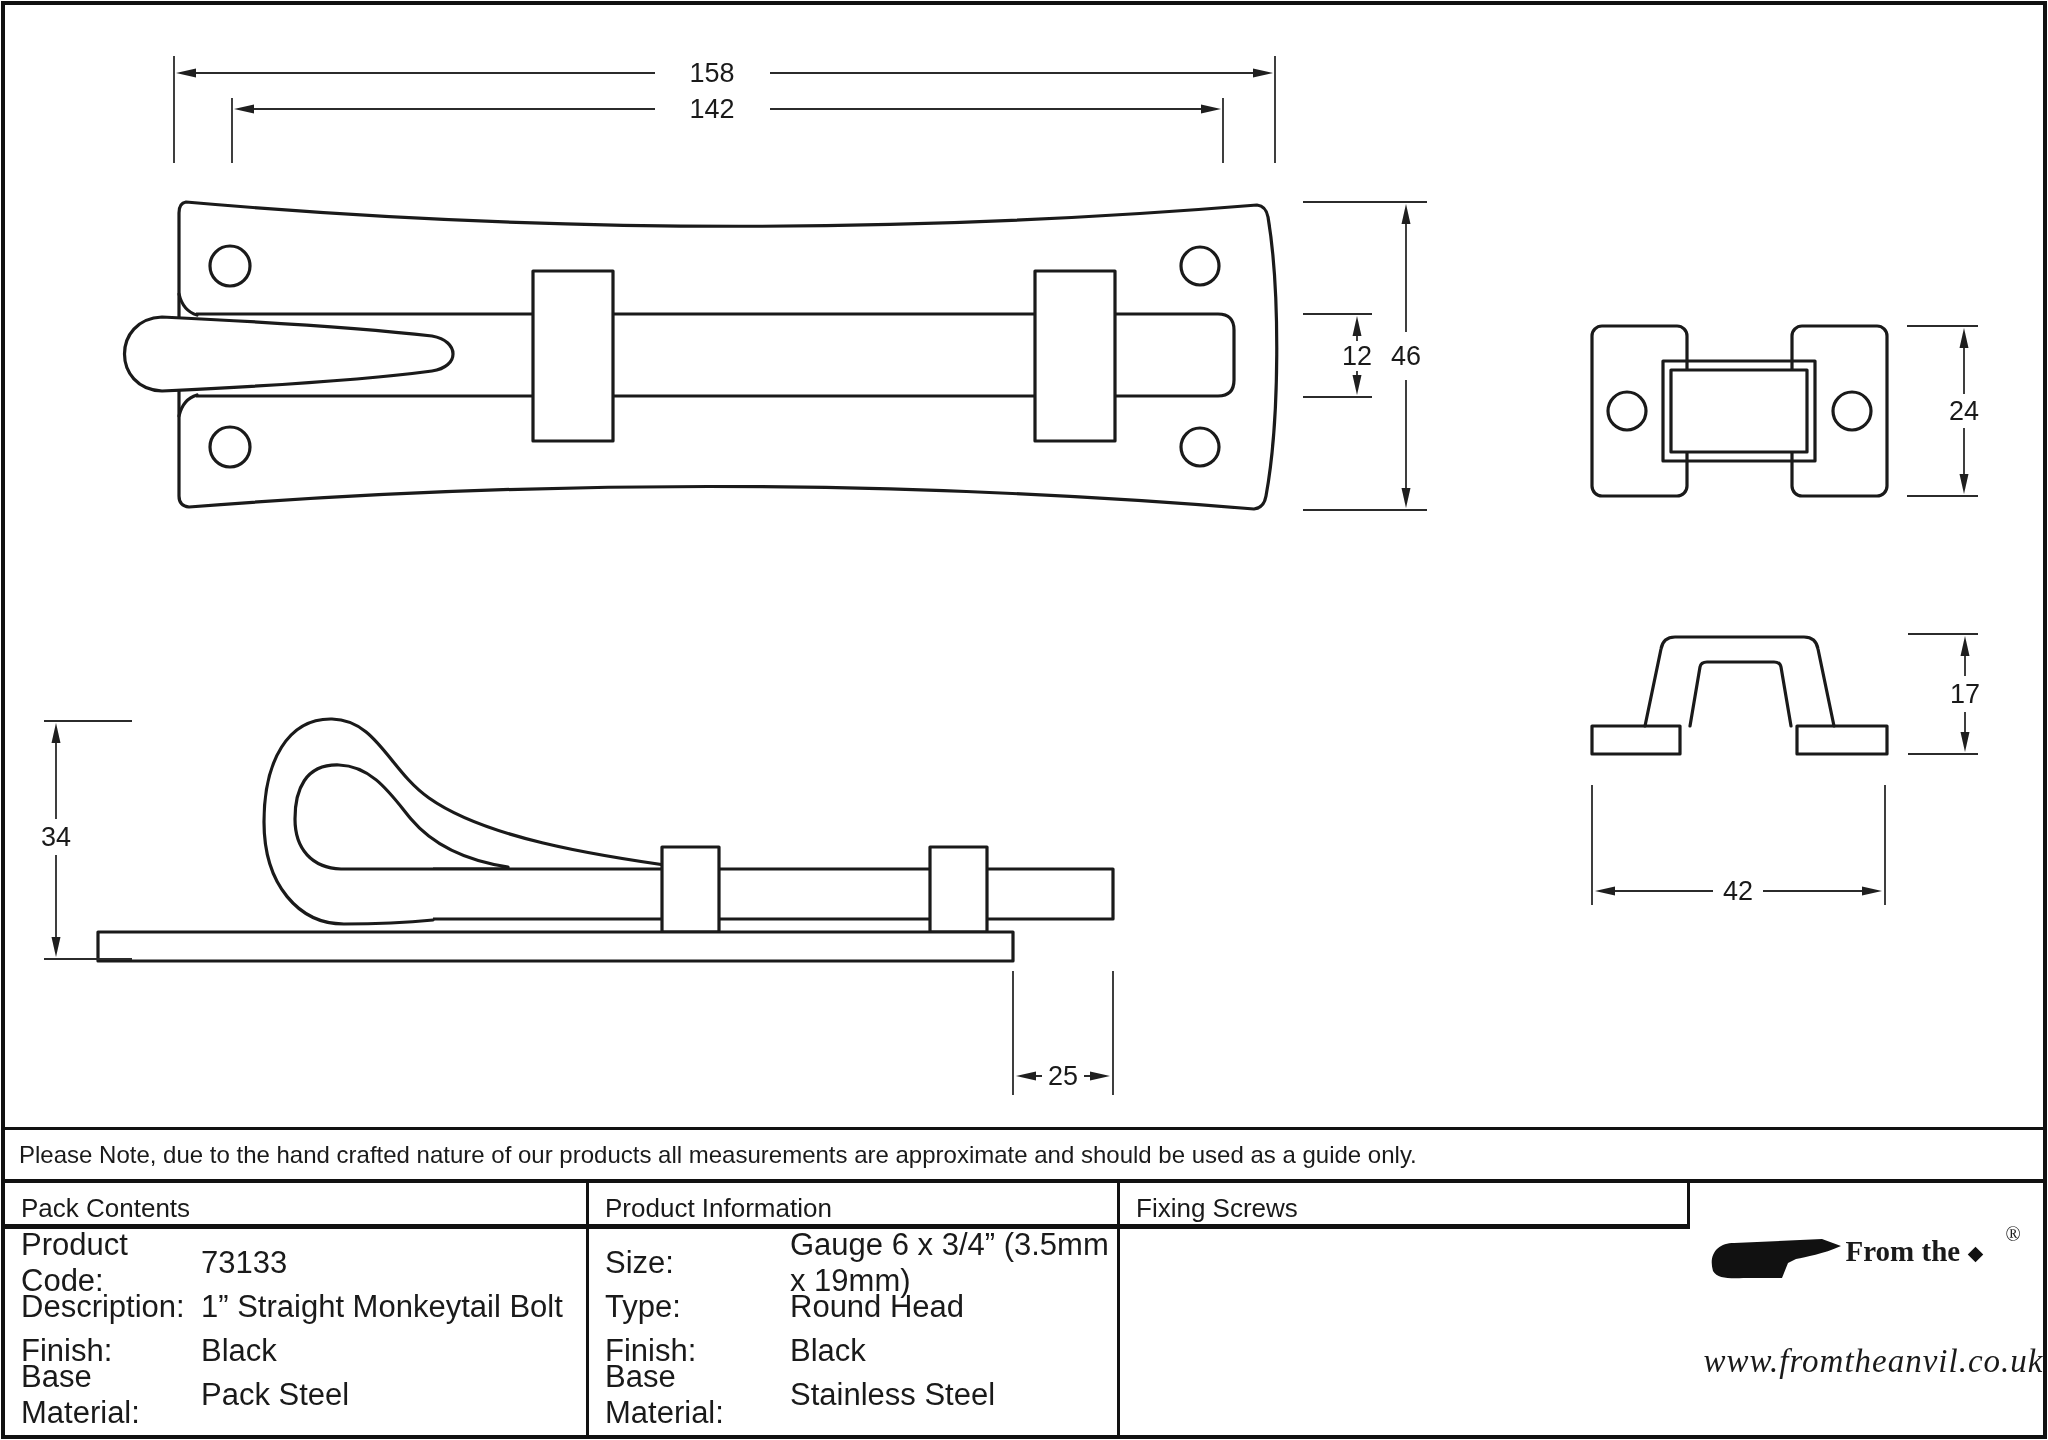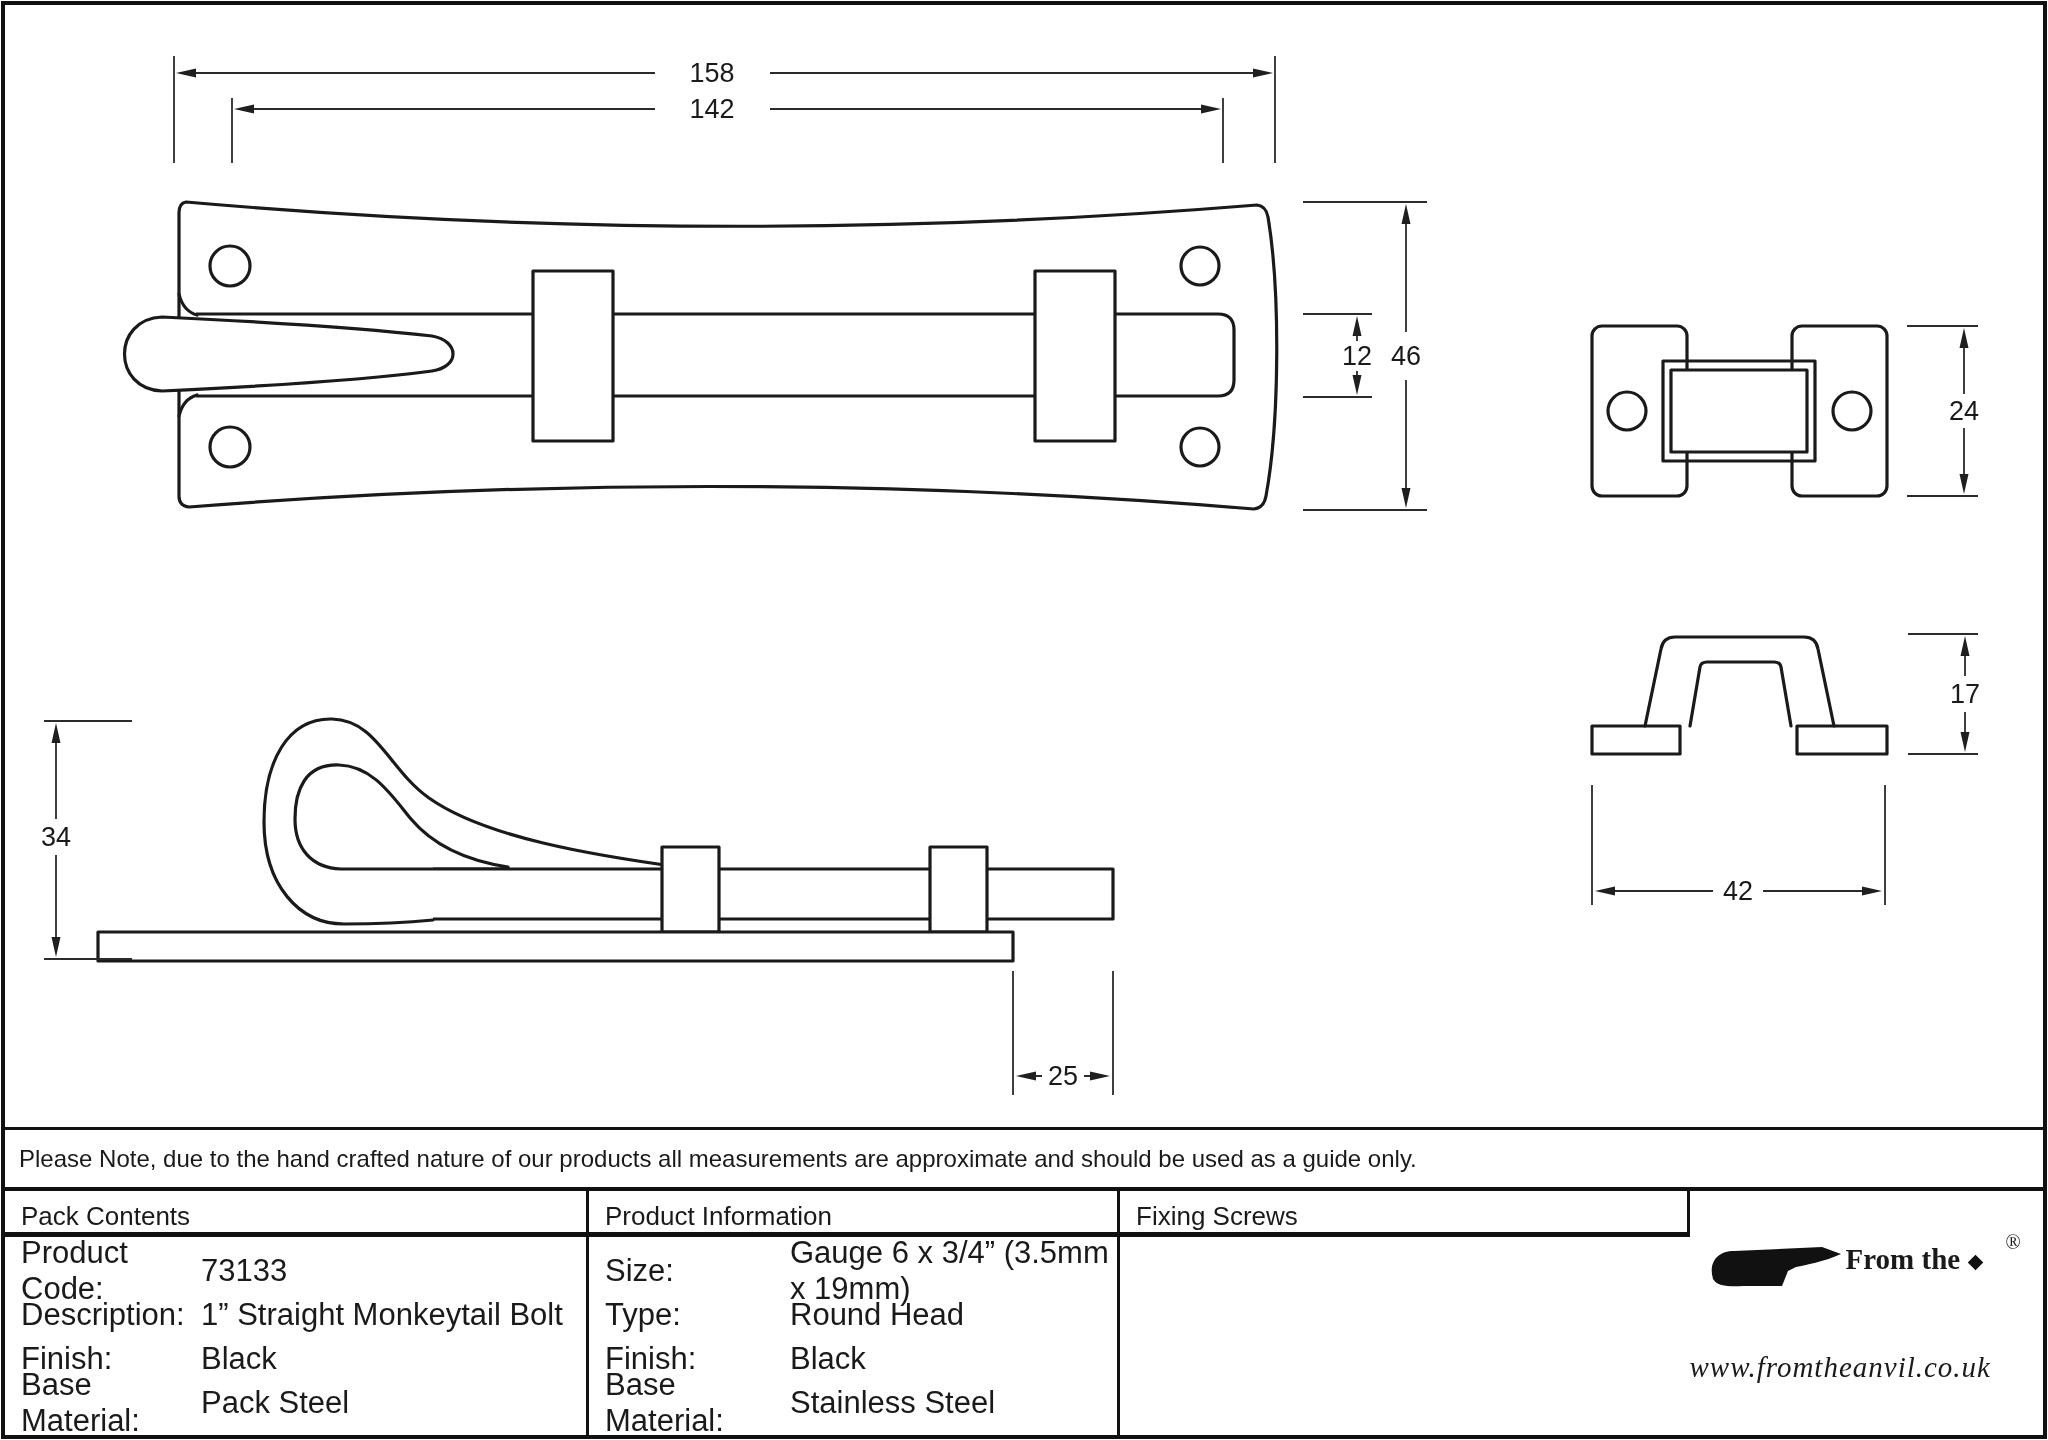--- a/index.html
+++ b/index.html
@@ -4,36 +4,36 @@
 <style>
   html,body{margin:0;padding:0;background:#fff;}
   body{width:2048px;height:1440px;position:relative;font-family:"Liberation Sans",sans-serif;color:#1a1a1a;}
   .sheet{position:absolute;left:1px;top:1px;right:1px;bottom:1px;border:4px solid #111;display:flex;flex-direction:column;}
   .drawing{display:block;width:100%;height:1122px;flex:0 0 auto;}
   .part{fill:#fff;stroke:#1a1a1a;stroke-width:3.2;stroke-linejoin:round;}
   .ln{fill:none;stroke:#1a1a1a;stroke-width:3.2;stroke-linejoin:round;stroke-linecap:round;}
   .dim{fill:none;stroke:#2b2b2b;stroke-width:1.8;}
   .ah{fill:#1f1f1f;stroke:none;}
   .dimtext{font-family:"Liberation Sans",sans-serif;font-size:27px;fill:#1a1a1a;text-anchor:middle;}
-  .note-bar{flex:0 0 auto;height:64px;border-top:3px solid #111;border-bottom:4px solid #111;display:flex;align-items:center;padding-left:14px;font-size:24px;box-sizing:border-box;}
+  .note-bar{flex:0 0 auto;height:56px;border-top:3px solid #111;border-bottom:4px solid #111;display:flex;align-items:center;padding-left:14px;font-size:24px;box-sizing:border-box;}
   .info-table{flex:1 1 auto;display:grid;grid-template-columns:584px 531px 570px 1fr;grid-template-rows:46px 1fr;}
   .th{border-right:3px solid #111;border-bottom:5px solid #111;font-size:26px;padding:10px 0 0 16px;}
   .td{border-right:3px solid #111;padding:12px 0 0 16px;font-size:31px;}
   .row{display:flex;height:44px;align-items:center;}
   .row .lbl{width:180px;flex:0 0 auto;}
   .td.fs .lbl{width:185px;}
   .item{height:44px;display:flex;align-items:center;}
   .logo-cell{grid-column:4;grid-row:1/3;display:flex;justify-content:center;align-items:flex-start;padding-top:42px;}
   .logo-box{position:relative;width:330px;height:170px;}
   .anvil-icon{position:absolute;left:8px;top:12px;width:134px;height:50px;}
   .from-the{position:absolute;left:144px;top:10px;font-family:"Liberation Serif",serif;font-size:29px;font-weight:bold;}
   .i-diamond{position:absolute;left:268px;top:24px;width:11px;height:11px;background:#111;transform:rotate(45deg);}
   .reg{position:absolute;left:304px;top:-2px;font-size:20px;font-family:"Liberation Serif",serif;}
   .anvil-word{position:absolute;left:26px;top:8px;font-family:"Liberation Serif",serif;font-size:92px;line-height:1;}
-  .website{position:absolute;left:-12px;right:-12px;top:118px;text-align:left;font-family:"Liberation Serif",serif;font-style:italic;font-size:29px;letter-spacing:1px;}
+  .website{position:absolute;left:-12px;right:-12px;top:118px;text-align:right;font-family:"Liberation Serif",serif;font-style:italic;font-size:33px;letter-spacing:1px;}
 </style>
 </head>
 <body>
 
 <div class="sheet">
 
   <svg class="drawing" viewBox="6 6 2036 1122" preserveAspectRatio="xMidYMid meet">
 
     <g>
 

